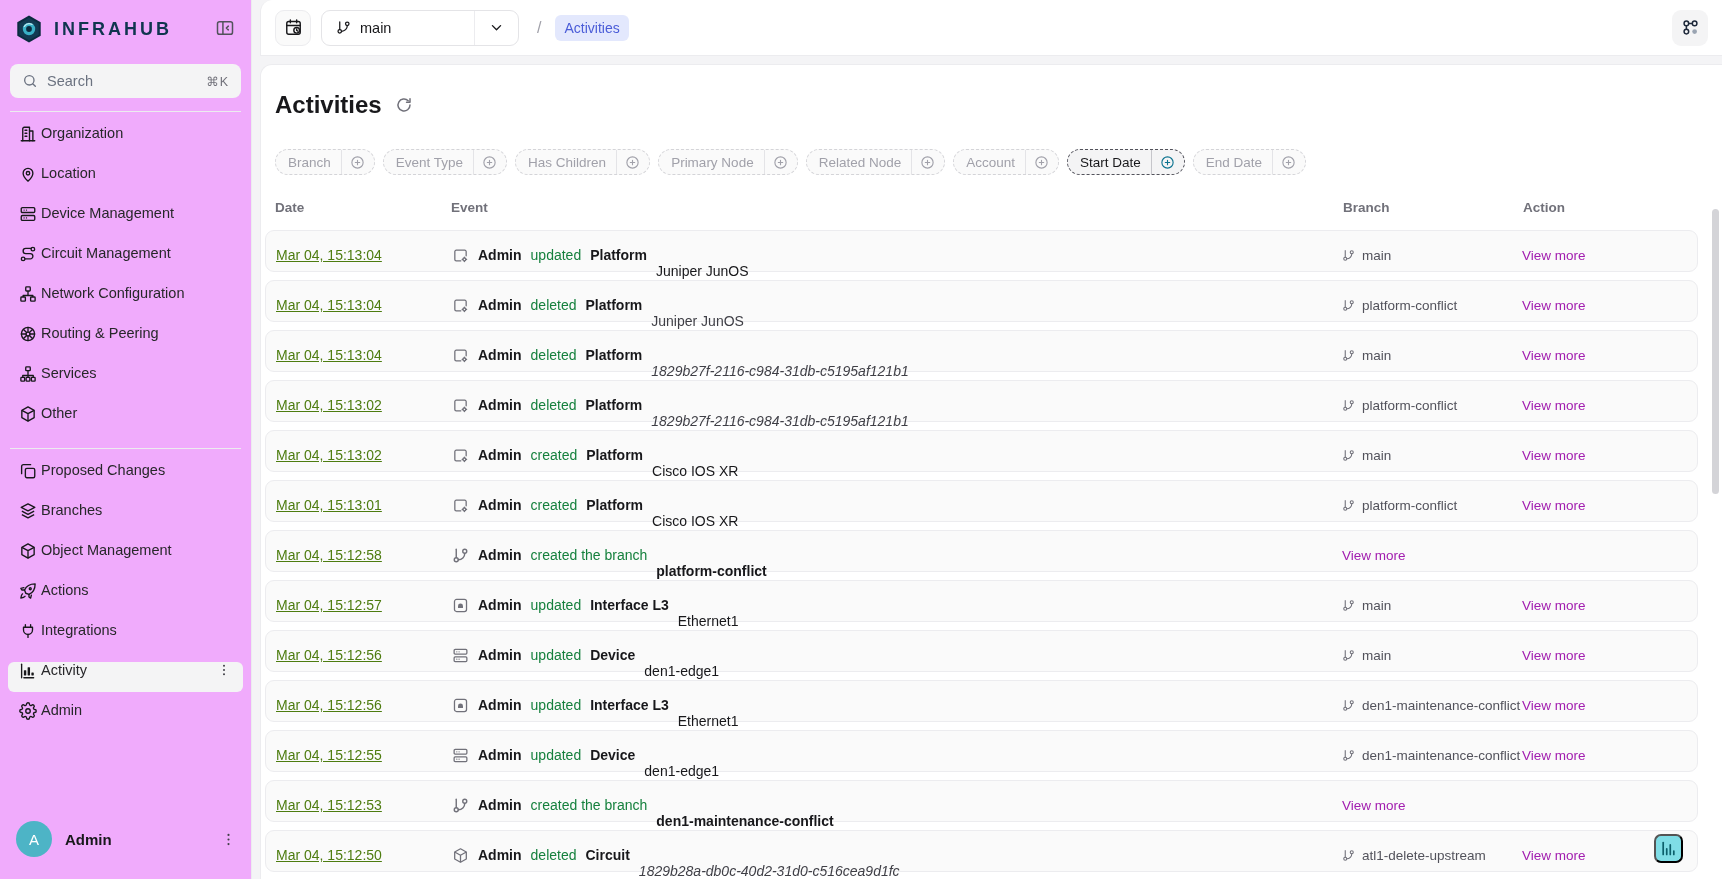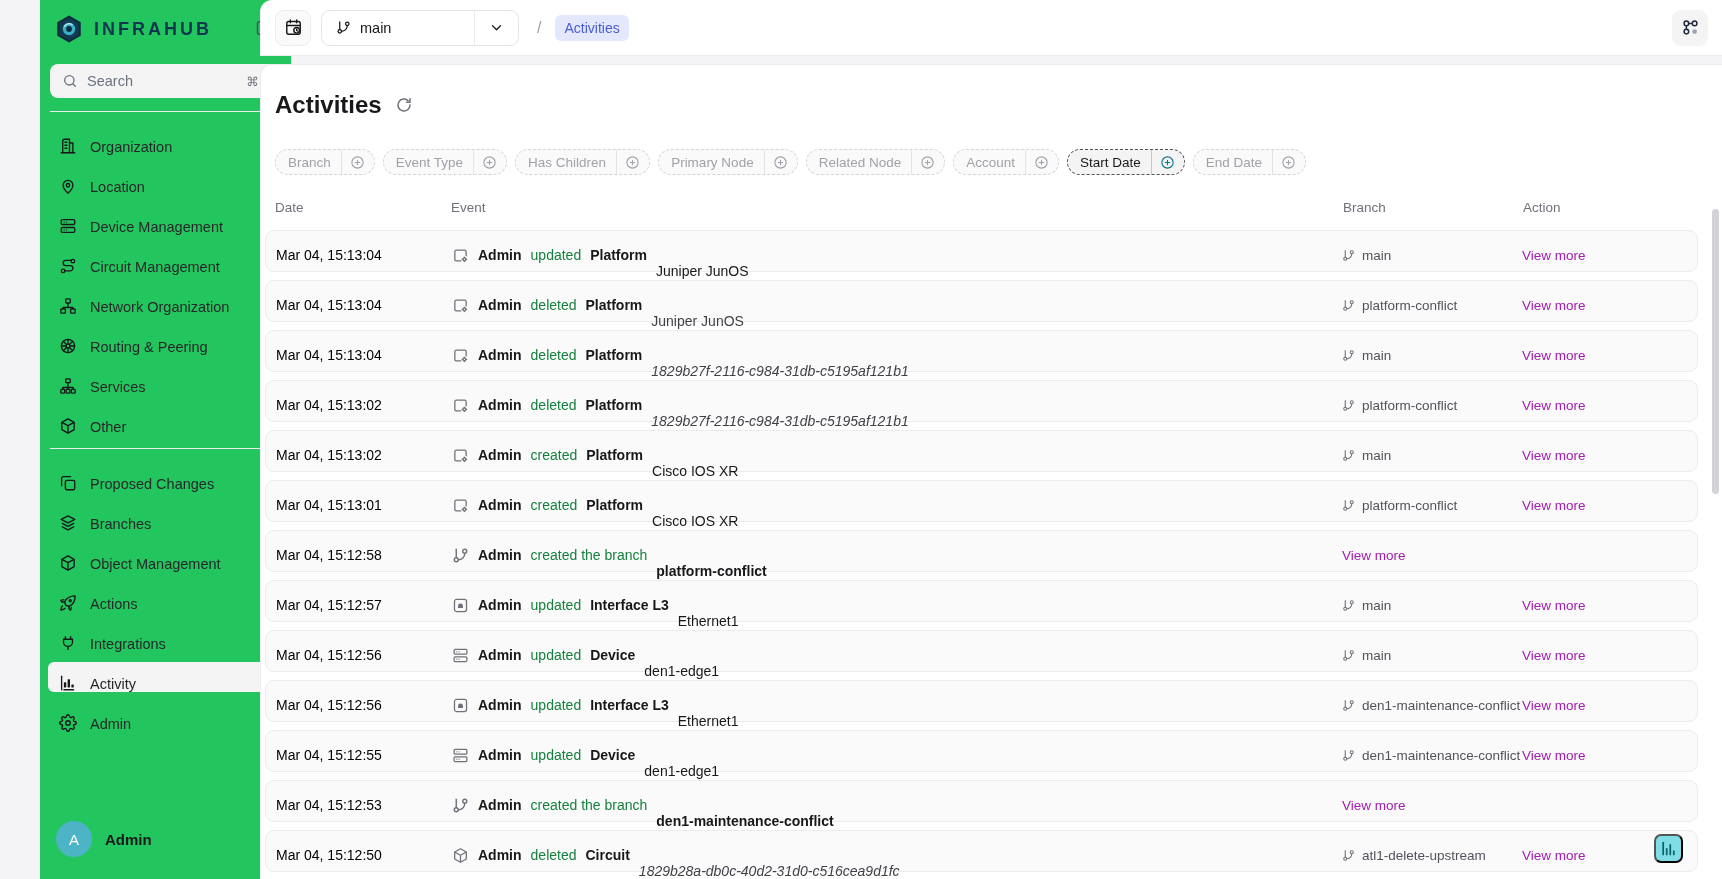--- a/index.html
+++ b/index.html
@@ -1,37 +1,37 @@
 <!DOCTYPE html>
 <html><head>
 <meta charset="utf-8">
 <style>
   * { margin:0; padding:0; box-sizing:border-box; }
   html,body { width:1722px; height:879px; overflow:hidden; background:#f4f4f6;
     font-family:"Liberation Sans", sans-serif; color:#18181b; }
 
   
-  .sidebar { position:absolute; left:0; top:0; bottom:0; width:252px; background:#22c55e;
-    border-right:1px solid #ececef; display:flex; flex-direction:column;margin-left:40px; }
+  .sidebar { position:absolute; left:0; top:0; bottom:0; width:252px; background:#f0abfc;
+    border-right:1px solid #ececef; display:flex; flex-direction:column; }
   .logo-row { display:flex; align-items:center; height:58px; padding:0 14px; gap:10px; }
   .logo-hex { width:30px; height:30px; flex:0 0 auto; }
   .logo-text { font-size:18px; font-weight:800; letter-spacing:3px; color:#10354f; flex:1; }
   .collapse-btn { color:#52525b; width:22px; height:22px; cursor:pointer; }
   .collapse-btn svg { width:20px; height:20px; }
 
   .search-box { margin:6px 10px 0 10px; height:34px; background:#f4f4f5; border-radius:8px;
     display:flex; align-items:center; padding:0 12px; gap:9px; color:#6b7280; font-size:14.5px; cursor:pointer; }
   .search-box svg { width:16px; height:16px; }
   .search-label { flex:1; }
   .search-kbd { font-size:12.5px; color:#71717a; letter-spacing:1px; }
 
   .side-divider { height:1px; background:#ececef; margin:13px 10px; }
 
   .nav-list { display:flex; flex-direction:column; gap:10px; padding:0 8px; }
-  .nav-item { display:flex; align-items:flex-end; gap:13px; height:30px; padding:0 11px;
+  .nav-item { display:flex; align-items:flex-start; gap:4px; height:30px; padding:0 11px;
     border-radius:6px; font-size:14.5px; font-weight:500; color:#27272a; cursor:pointer; }
   .nav-item[data-active="true"] { background:#f4f4f5; }
   .nav-icon { width:18px; height:18px; color:#18181b; flex:0 0 auto; display:inline-flex; }
   .nav-icon svg { width:18px; height:18px; }
   .nav-label { flex:1; white-space:nowrap; }
   .nav-kebab { width:16px; height:16px; color:#3f3f46; display:none; cursor:pointer; }
   .nav-kebab svg { width:16px; height:16px; }
   .nav-item[data-active="true"] .nav-kebab { display:inline-flex; }
 
   .sidebar-spacer { flex:1; }
@@ -77,24 +77,24 @@
   .chip-plus { display:flex; align-items:center; padding:0 9px 0 8px; border-left:1px solid #e4e4e7; }
   .chip-plus svg { width:15px; height:15px; }
   .chip[data-active="true"] { border-color:#52525b; background:#f4f4f5; color:#18181b; }
   .chip[data-active="true"] .chip-plus { border-left-color:#c6c6cb; color:#0e7490; }
 
   
   .table-wrap { margin:0 24px 0 4px; }
   .grid-cols { display:grid; grid-template-columns:176px 1fr 180px 163px; align-items:center;
     padding:0 12px 0 10px; }
   .table-head { height:20px; margin-top:22px; margin-bottom:13px; color:#71717a;
-    font-size:13.5px; font-weight:400; }
+    font-size:13.5px; font-weight:700; }
   .rows { display:flex; flex-direction:column; gap:8px; }
   .row { height:42px; background:#fafafa; border:1px solid #ececef; border-radius:9px; }
-  .cell-date { color:#000000; font-size:14px; }
+  .cell-date { color:#4d7c0f; font-size:14px;text-decoration:underline; }
   .cell-event { display:flex; align-items:center; gap:9px; font-size:14px; min-width:0; }
   .evt-icon { width:17px; height:17px; color:#71717a; flex:0 0 auto; display:inline-flex; }
   .evt-icon svg { width:17px; height:17px; }
   .evt-actor { font-weight:700; color:#18181b; }
   .evt-verb { color:#15803d; }
   .evt-type { font-weight:700; color:#18181b; }
   .evt-object { color:#18181b; white-space:nowrap; overflow:hidden; text-overflow:ellipsis; cursor:pointer;margin-top:32px; }
   .evt-object[data-style="link"] { text-decoration:underline; text-underline-offset:3px; }
   .evt-object[data-style="plain"] { color:#3f3f46; cursor:default; }
   .evt-object[data-style="uuid"] { font-style:italic; color:#3f3f46; cursor:default; }
@@ -192,21 +192,21 @@
 
       <div class="nav-item">
         <span class="nav-icon">
           <svg viewBox="0 0 24 24" fill="none" stroke="currentColor" stroke-width="1.8" stroke-linejoin="round">
             <rect x="9" y="2.5" width="6" height="5.5" rx="1"></rect>
             <rect x="2.5" y="16" width="6" height="5.5" rx="1"></rect>
             <rect x="15.5" y="16" width="6" height="5.5" rx="1"></rect>
             <path d="M12 8v3.5M5.5 16v-2h13v2M12 11.5v2.5"></path>
           </svg>
         </span>
-        <span class="nav-label">Network Organization</span>
+        <span class="nav-label">Network Configuration</span>
       </div>
 
       <div class="nav-item">
         <span class="nav-icon">
           <svg viewBox="0 0 24 24" fill="none" stroke="currentColor" stroke-width="1.8" stroke-linecap="round">
             <circle cx="12" cy="12" r="8.8"></circle>
             <circle cx="12" cy="12" r="2.6"></circle>
             <path d="M12 3.2v6.2M12 14.6v6.2M3.2 12h6.2M14.6 12h6.2M6 6l3.8 3.8M18 6l-3.8 3.8M6 18l3.8-3.8M18 18l-3.8-3.8"></path>
           </svg>
         </span>

